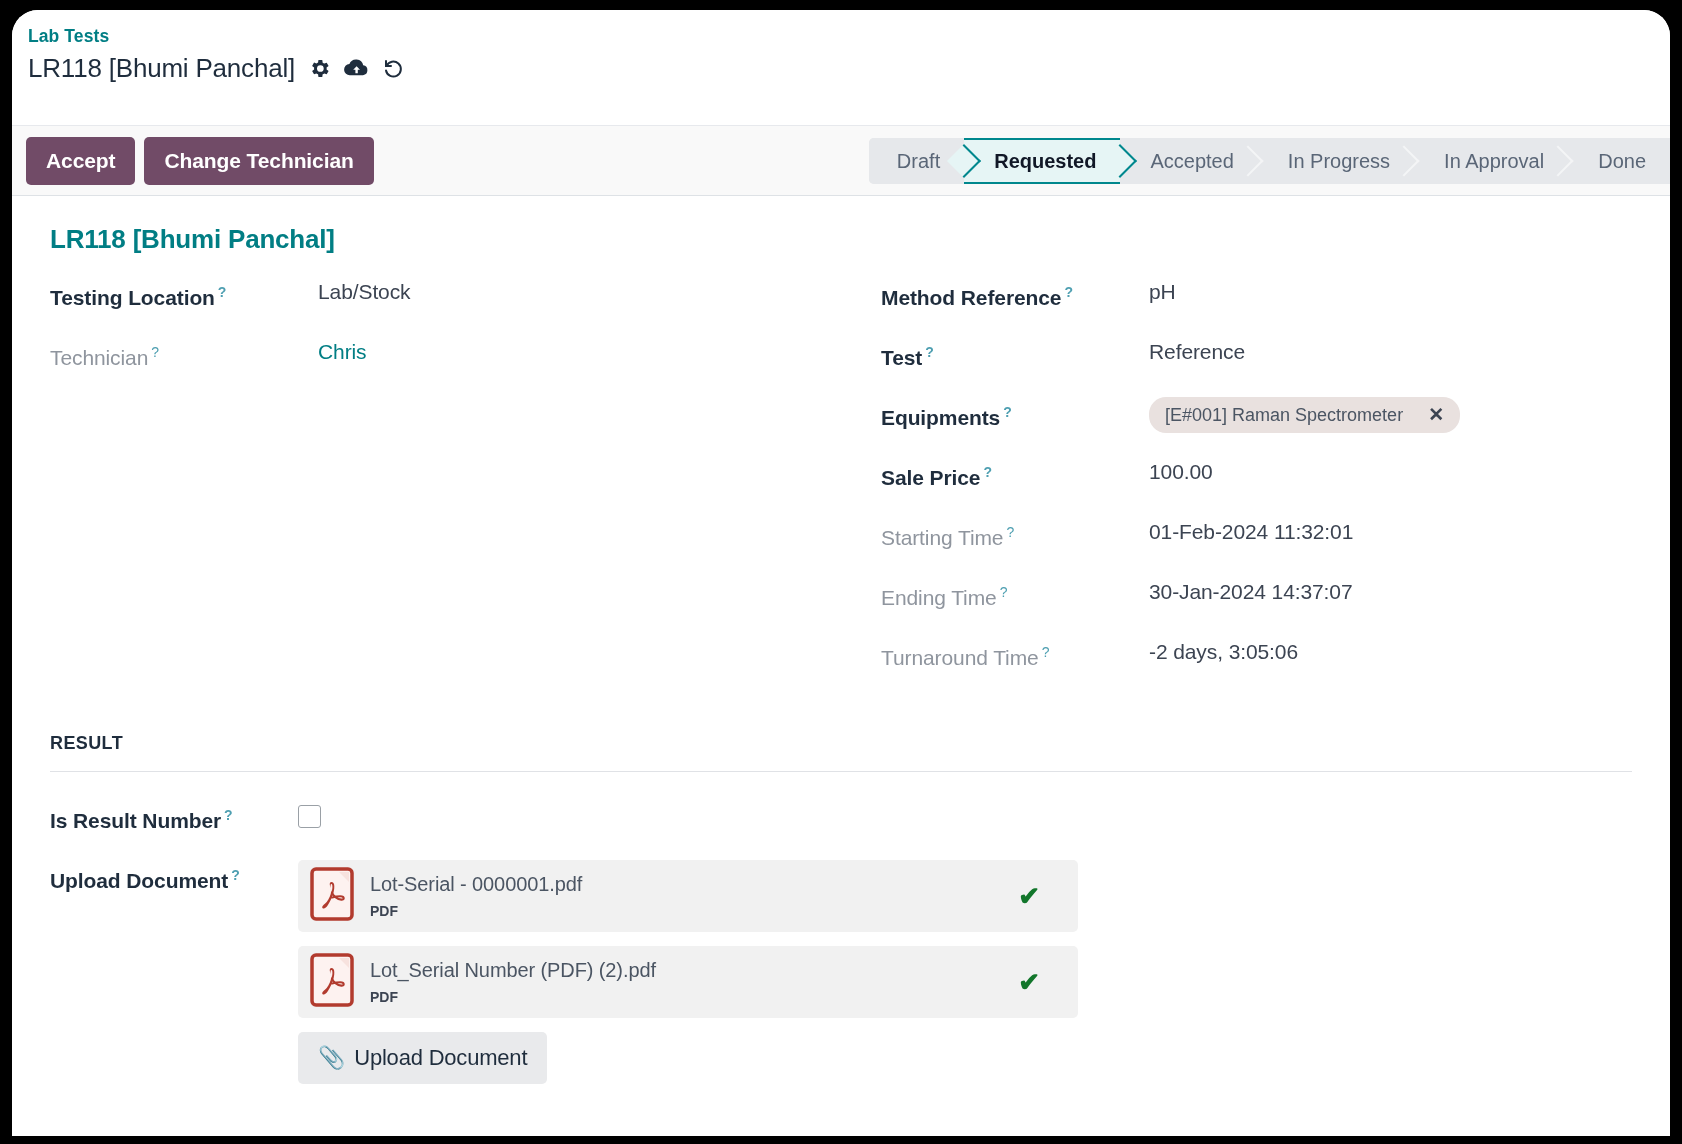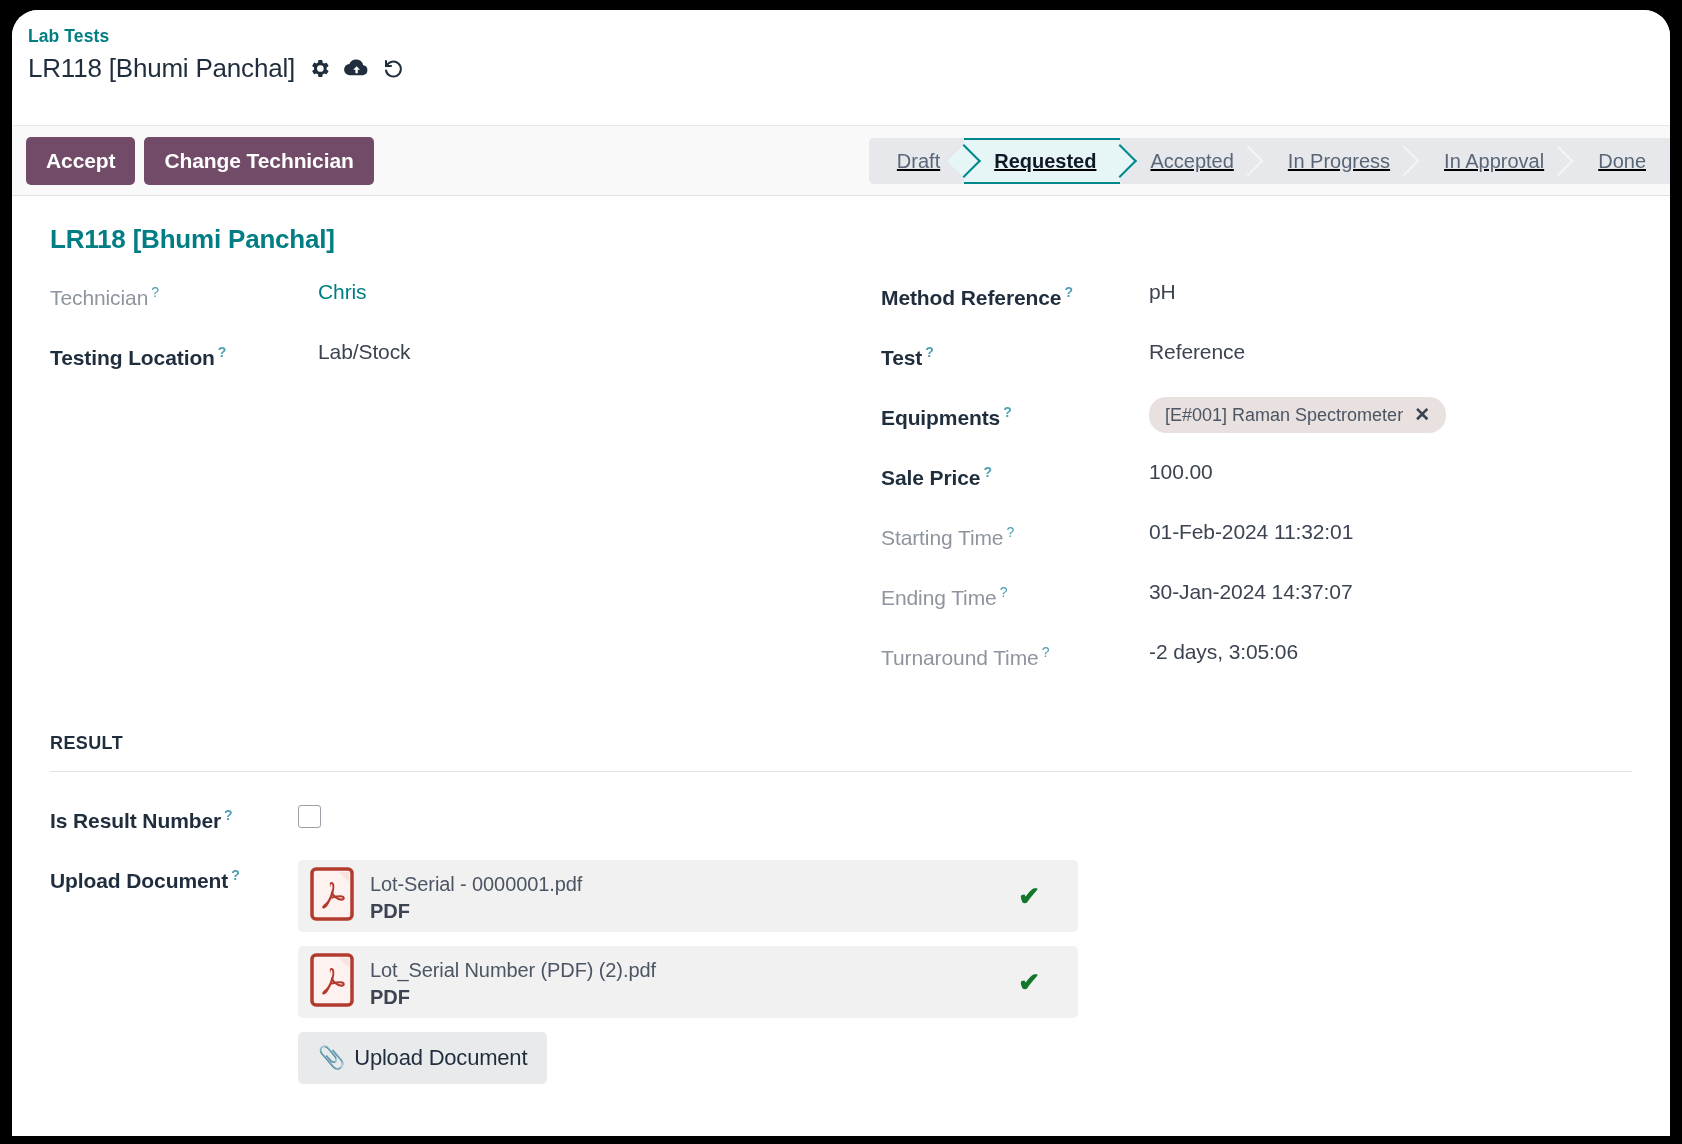--- a/index.html
+++ b/index.html
@@ -84,21 +84,20 @@
   .statusbar {
     position: absolute;
     right: 0;
     top: 12px;
     display: flex;
     align-items: stretch;
     background: #e6e8eb;
     border-radius: 5px 0 0 5px;
     height: 46px;
     overflow: hidden;
-    text-decoration: underline;
   }
   .status-step {
     position: relative;
     display: flex;
     align-items: center;
     padding: 0 24px 0 30px;
     font-size: 20px;
     color: #5a6677;
     white-space: nowrap;
     cursor: pointer;
@@ -200,21 +199,21 @@
     border: 1.5px solid #9aa0a6;
     border-radius: 3px;
     background: #ffffff;
     margin-top: 5px;
     cursor: pointer;
   }
 
   .tag {
     display: inline-flex;
     align-items: center;
-    gap: 11px;
+    gap: 25px;
     background: #e9e1df;
     border-radius: 17px;
     padding: 6px 16px;
     font-size: 18px;
     color: #4b5563;
     line-height: 24px;
   }
   .tag-x {
     font-size: 19px;
     color: #3c4452;
@@ -257,21 +256,21 @@
   }
   .pdf-icon { flex: 0 0 46px; margin-right: 14px; }
   .file-meta { flex: 1 1 auto; }
   .file-name {
     font-size: 20px;
     color: #4b5563;
     line-height: 28px;
     letter-spacing: -.1px;
   }
   .file-type {
-    font-size: 20px;
+    font-size: 14px;
     font-weight: 700;
     color: #3c4452;
     line-height: 24px;
     margin-top: 1px;
   }
   .file-check { color: #12762b; font-size: 26px; font-weight: 700; margin-right: 20px; }
 
   .upload-btn {
     display: inline-flex;
     align-items: center;
@@ -343,31 +342,31 @@
   </div>
 
   <div class="sheet">
     <div class="record-title">LR118 [Bhumi Panchal]</div>
 
     <div class="cols">
 
       <div class="col col-left">
 
         <div class="field-row">
+          <div class="field-label">
+            <span>Testing Location</span><span class="tip">?</span>
+          </div>
+          <div class="field-value">Lab/Stock</div>
+        </div>
+
+        <div class="field-row">
           <div class="field-label muted">
             <span>Technician</span><span class="tip">?</span>
           </div>
           <div class="field-value link">Chris</div>
-        </div>
-
-        <div class="field-row">
-          <div class="field-label">
-            <span>Testing Location</span><span class="tip">?</span>
-          </div>
-          <div class="field-value">Lab/Stock</div>
         </div>
 
 
       </div>
 
       <div class="col col-right">
 
         <div class="field-row">
           <div class="field-label">
             <span>Method Reference</span><span class="tip">?</span>

